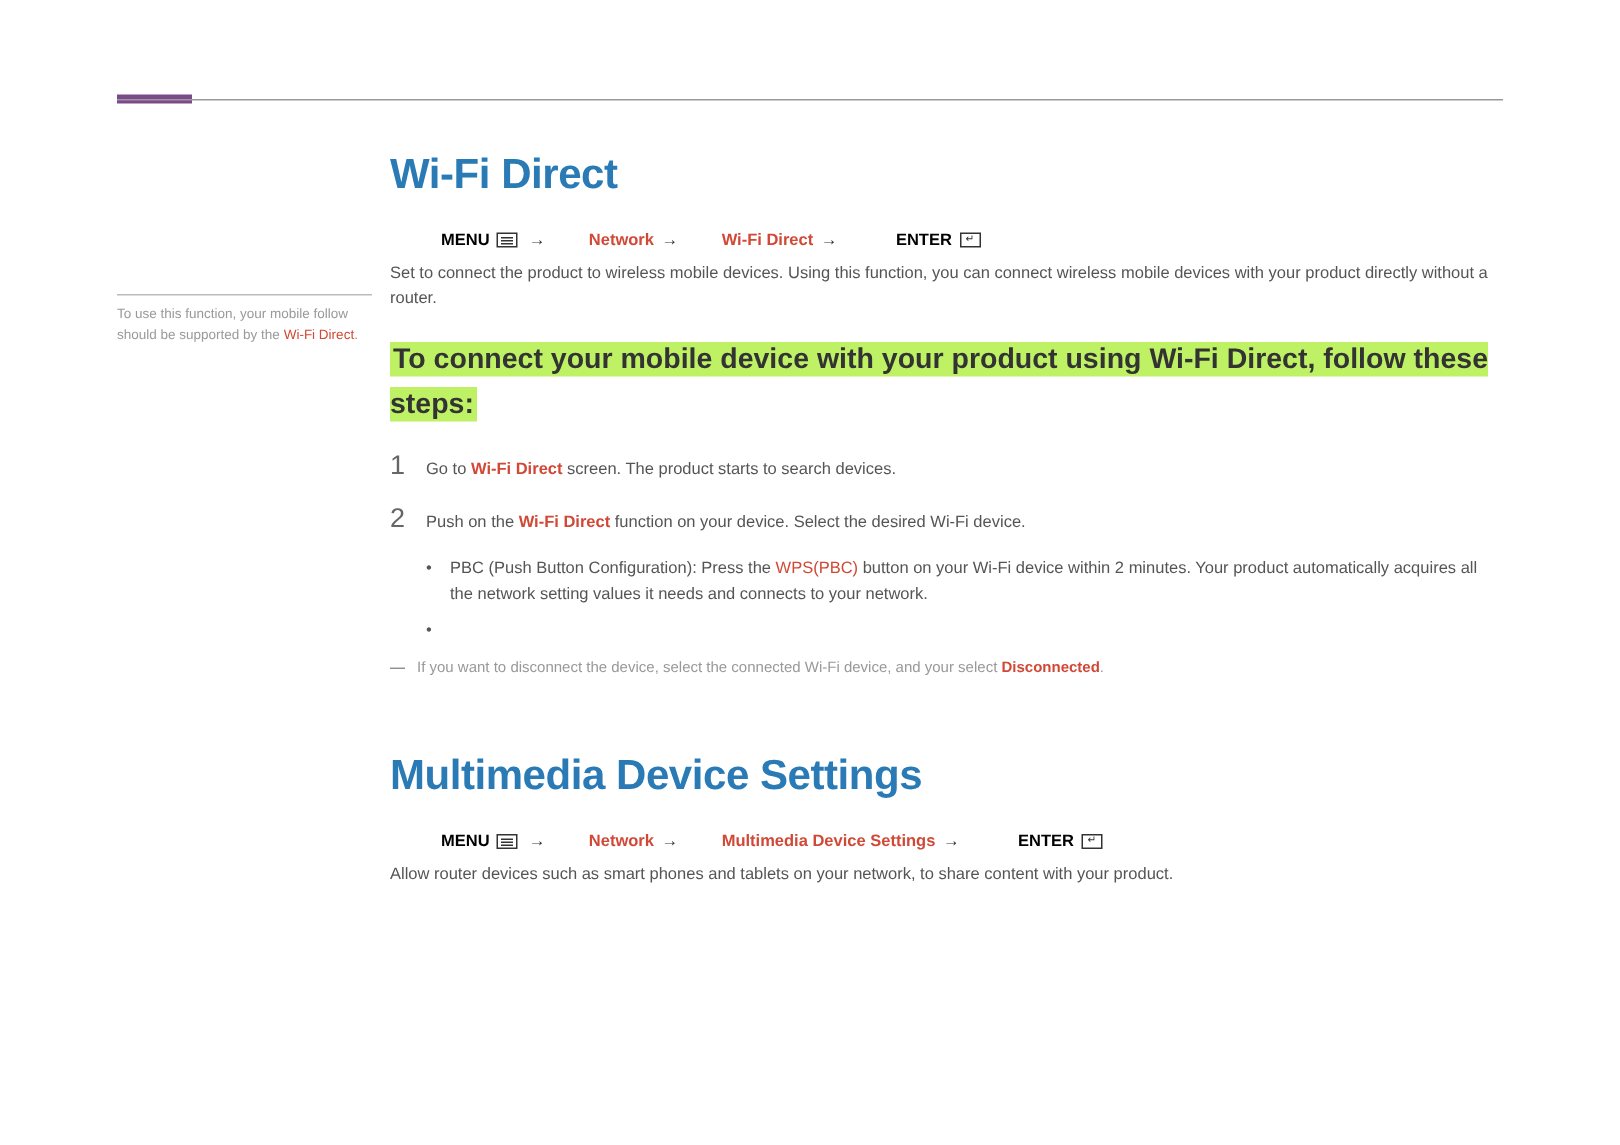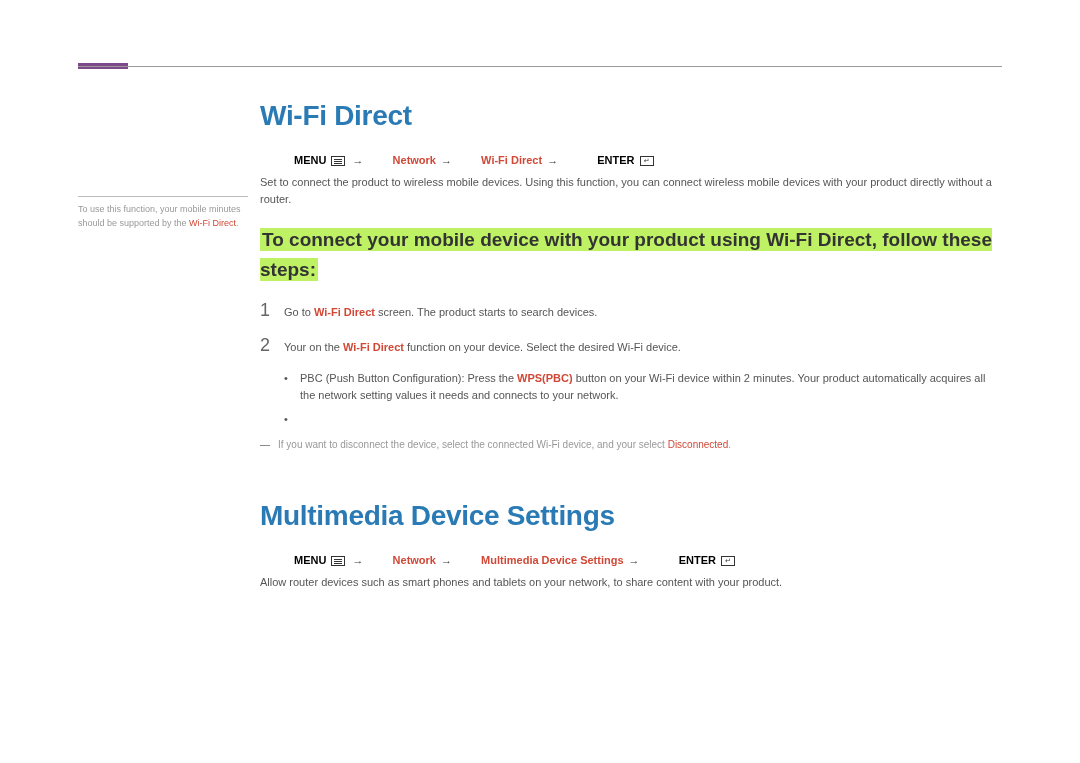--- a/index.html
+++ b/index.html
@@ -157,53 +157,53 @@
       color: #555;
       line-height: 1.6;
       margin-bottom: 6px;
     }
     .bullet-marker {
       width: 16px;
       flex-shrink: 0;
     }
     .bullet-text .red-term {
       color: #d14836;
-      font-weight: 700;
+      font-weight: 400;
     }
     .note-row {
       display: flex;
       font-size: 10px;
       color: #999;
       margin-left: 0;
       margin-bottom: 30px;
     }
     .note-marker {
       width: 18px;
       flex-shrink: 0;
       color: #666;
     }
     .note-text .red-term {
       color: #d14836;
-      font-weight: 400;
+      font-weight: 700;
       margin-top: 16px;
     }
     .section2 {
       margin-top: 50px;
     }
   </style>
 </head>
 <body>
 
 <div class="accent-bar"></div>
 <div class="top-border"></div>
 
 <div class="sidebar">
   <div class="sidebar-divider"></div>
   <div class="sidebar-text">
-    <span>To use this function, your mobile minutes should be supported by the </span><span class="red-term">Wi-Fi Direct</span><span>.</span>
+    <span>To use this function, your mobile follow should be supported by the </span><span class="red-term">Wi-Fi Direct</span><span>.</span>
   </div>
 </div>
 
 <div class="main-content">
 
   <h1 class="section-title">Wi-Fi Direct</h1>
 
   <div class="menu-path">
     <span class="bold">MENU</span>
     <span class="icon-box icon-menu"></span>
@@ -225,21 +225,21 @@
   <div class="step-row">
     <div class="step-number">1</div>
     <div class="step-text">
       <span>Go to </span><span class="red-term">Wi-Fi Direct</span><span> screen. The product starts to search devices.</span>
     </div>
   </div>
 
   <div class="step-row">
     <div class="step-number">2</div>
     <div class="step-text">
-      <span>Your on the </span><span class="red-term">Wi-Fi Direct</span><span> function on your device. Select the desired Wi-Fi device.</span>
+      <span>Push on the </span><span class="red-term">Wi-Fi Direct</span><span> function on your device. Select the desired Wi-Fi device.</span>
     </div>
   </div>
 
   <div class="bullet-list">
     <div class="bullet-item">
       <div class="bullet-marker">•</div>
       <div class="bullet-text">
         <span>PBC (Push Button Configuration): Press the </span><span class="red-term">WPS(PBC)</span><span> button on your Wi-Fi device within 2 minutes. Your product automatically acquires all the network setting values it needs and connects to your network.</span>
       </div>
     </div>

